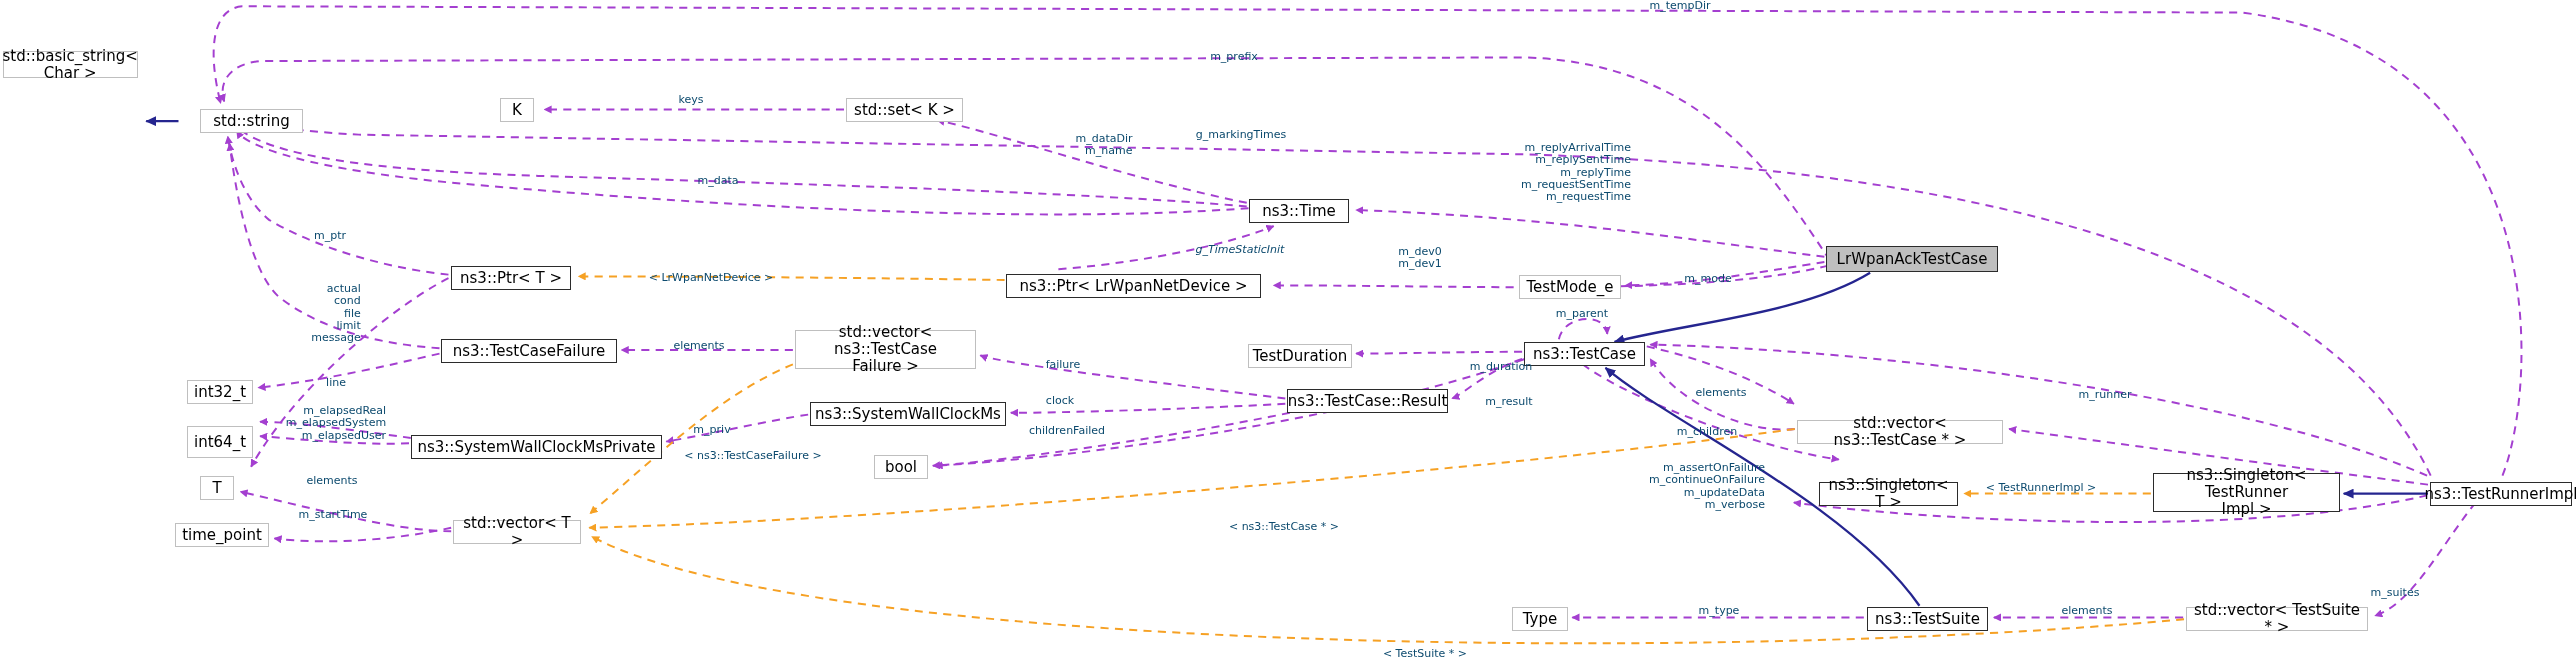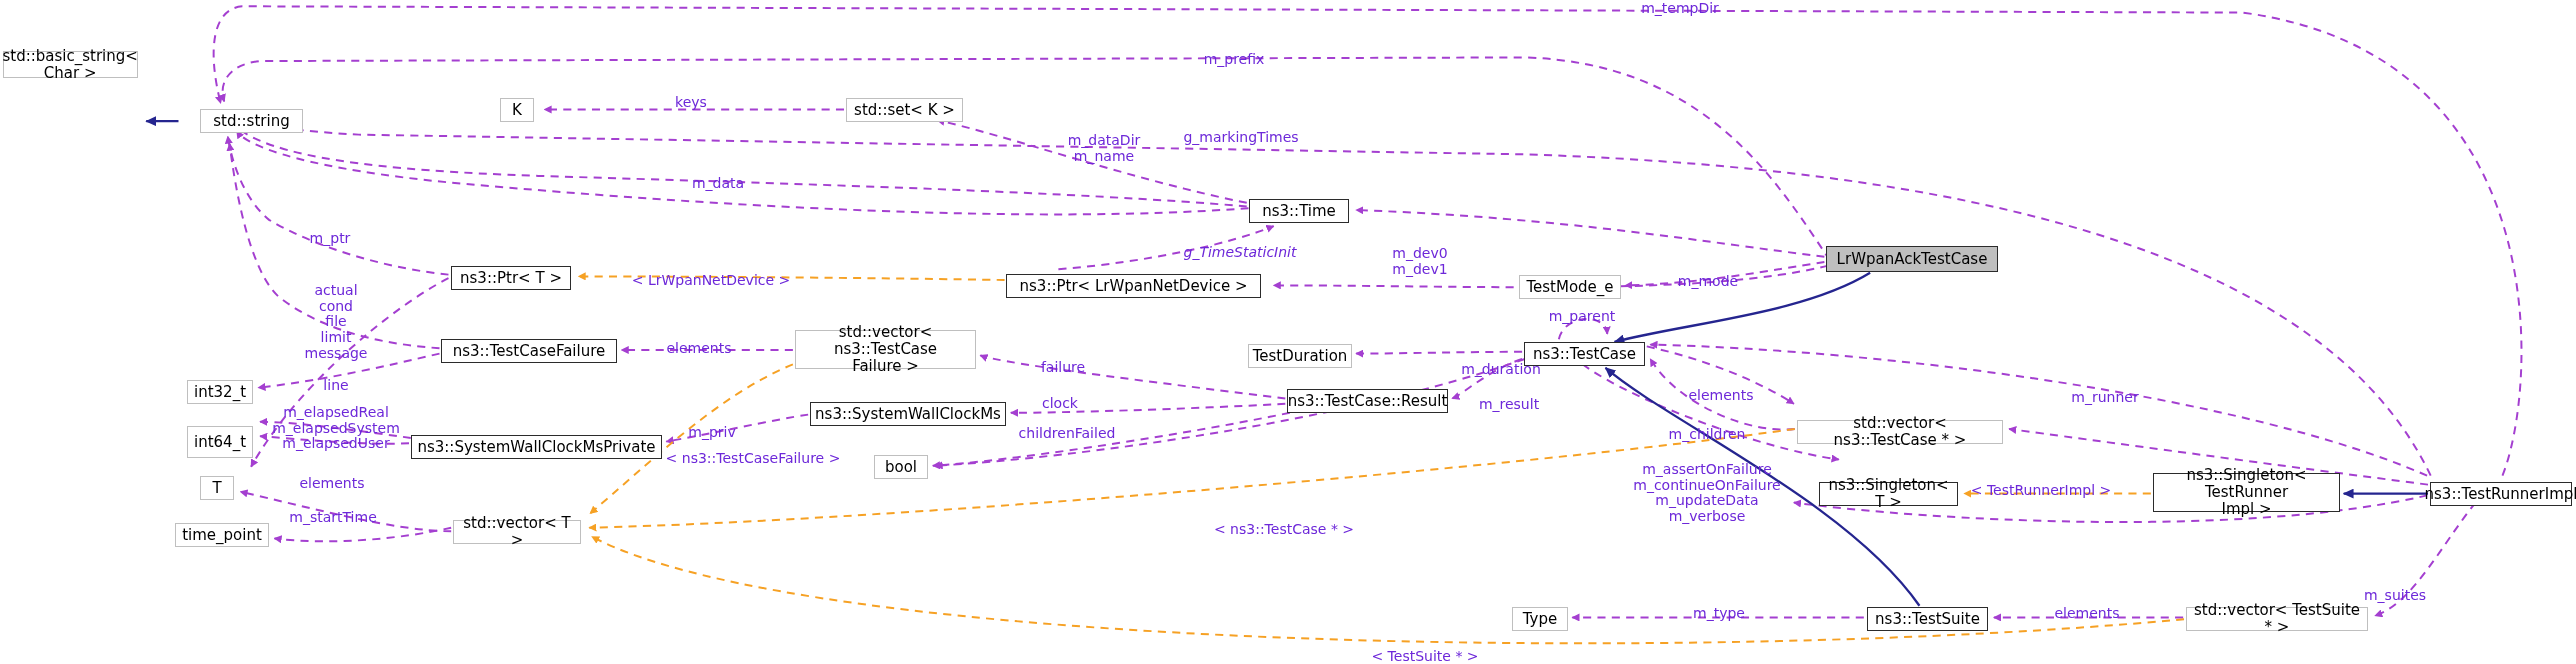--- a/index.html
+++ b/index.html
@@ -22,25 +22,25 @@
   }
   
   .node.plain{border:1.3px solid #bfbfbf;}
   
   .node.klass{border:1.3px solid #2b2b2b;}
   
   .node.current{border:1.3px solid #2b2b2b;background:#bfbfbf;}
 
   .edge-label{
     position:absolute;
-    color:#6d28d9;
-    font-size:14px;
+    color:#0c4a6e;
+    font-size:11px;
     line-height:1.15;
     white-space:pre-line;
-    text-align:center;
+    text-align:right;
     background:transparent;
     transform:translateX(-50%);
     pointer-events:none;
   }
   .edge-label.multi{line-height:1.12;}
 </style>
 </head>
 <body>
 
 <div id="canvas">
@@ -192,20 +192,25 @@
   <div class="node plain" style="left:1512px;top:607px;width:56px;height:24px;">Type</div>
   <div class="node klass" style="left:1867px;top:607px;width:121px;height:24px;">ns3::TestSuite</div>
   <div class="node plain" style="left:2186px;top:607px;width:182px;height:24px;">std::vector&lt; TestSuite * &gt;</div>
 
   <div class="edge-label" style="left:1680px;top:0px;">m_tempDir</div>
   <div class="edge-label" style="left:1234px;top:51px;">m_prefix</div>
   <div class="edge-label" style="left:691px;top:94px;">keys</div>
   <div class="edge-label" style="left:1241px;top:129px;">g_markingTimes</div>
   <div class="edge-label multi" style="left:1104px;top:133px;">m_dataDir
 m_name</div>
+  <div class="edge-label multi" style="left:1576px;top:142px;">m_replyArrivalTime
+m_replySentTime
+m_replyTime
+m_requestSentTime
+m_requestTime</div>
   <div class="edge-label" style="left:718px;top:175px;">m_data</div>
   <div class="edge-label" style="left:1240px;top:244px;font-style:italic;">g_TimeStaticInit</div>
   <div class="edge-label" style="left:330px;top:230px;">m_ptr</div>
   <div class="edge-label" style="left:711px;top:272px;">&lt; LrWpanNetDevice &gt;</div>
   <div class="edge-label multi" style="left:1420px;top:246px;">m_dev0
 m_dev1</div>
   <div class="edge-label" style="left:1708px;top:273px;">m_mode</div>
   <div class="edge-label multi" style="left:336px;top:283px;">actual
 cond
 file

